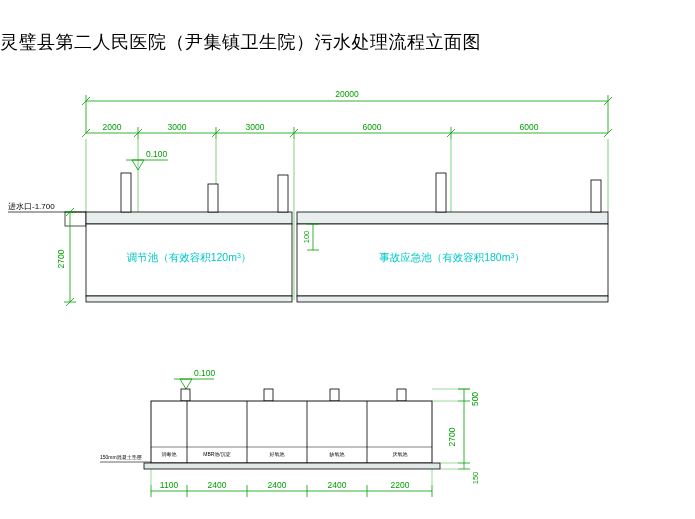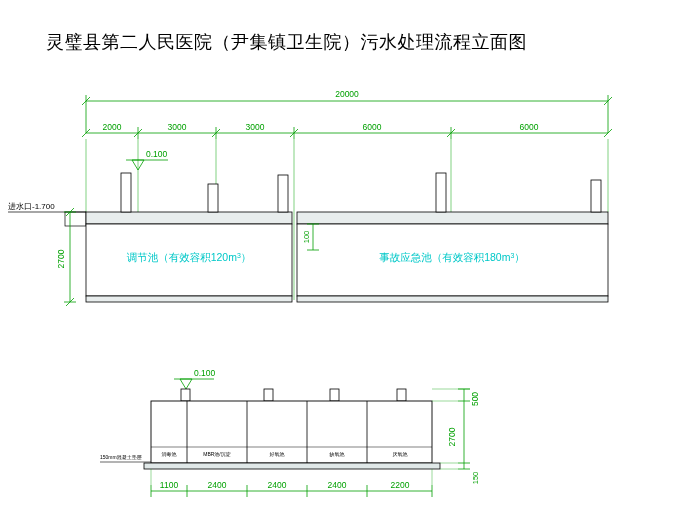--- a/index.html
+++ b/index.html
@@ -18,21 +18,21 @@
     position: absolute;
     left: 0; top: 0;
     width: 695px;
     height: 519px;
   }
   .title {
     position: absolute;
     left: 0;
     top: 30px;
     width: 573px;
-    text-align: center;
+    text-align: left;
     font-family: "Liberation Serif", serif;
     font-size: 18px;
     color: #000000;
     letter-spacing: 0.5px;
     white-space: nowrap;
   }
   svg {
     position: absolute;
     left: 0;
     top: 0;

